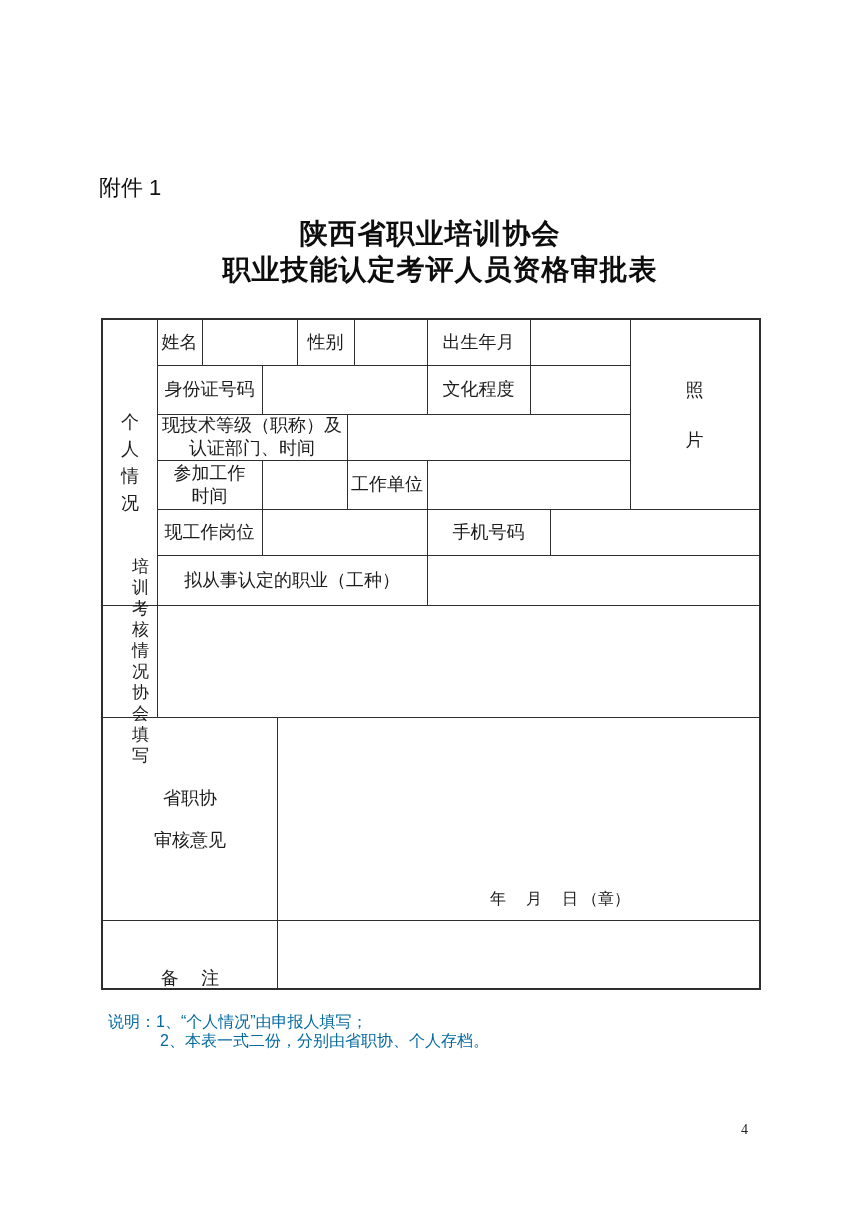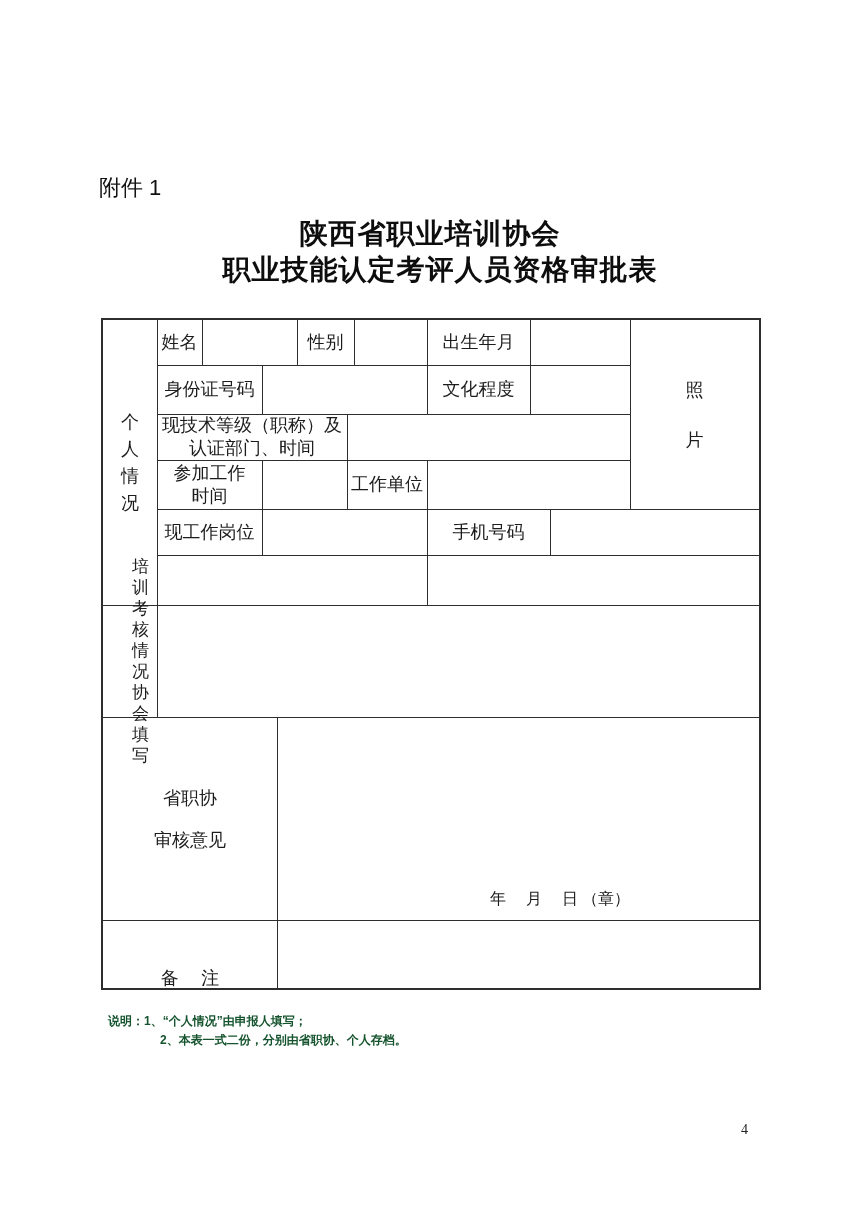--- a/index.html
+++ b/index.html
@@ -45,21 +45,21 @@
   .photo-label > span { display:block; width:22px; line-height:50px; text-align:center; }
   .train-label { font-size:17px; line-height:21px; }
   .train-label > span { display:block; width:38px; text-align:center;margin-left:21px; }
   .review-label { line-height:42px; }
   .date-line {
     position:absolute; left:213px; bottom:10px;
     font-size:16px; color:#1c1c1c; white-space:pre;
   }
   .note {
     font-family:"Liberation Sans","DejaVu Sans",sans-serif;
-    font-weight:bold; font-size:12px; line-height:19px; color:#14532d;
+    font-weight:normal; font-size:16px; line-height:19px; color:#0369a1;
     white-space:pre;
   }
   .note1 { left:108px; top:1012px; }
   .note2 { left:160px; top:1031px; }
   .pagenum { left:741px; top:1122px; font-size:14px; color:#222; }
 </style>
 </head>
 <body>
 
 <div class="abs attachment">附件 1</div>
@@ -121,20 +121,21 @@
   </div>
   <div class="cell" style="left:159px;top:140px;width:85px;height:49px;"></div>
   <div class="cell center" style="left:244px;top:140px;width:80px;height:49px;">工作单位</div>
   <div class="cell" style="left:324px;top:140px;width:203px;height:49px;"></div>
 
   <div class="cell center" style="left:54px;top:189px;width:105px;height:46px;">现工作岗位</div>
   <div class="cell" style="left:159px;top:189px;width:165px;height:46px;"></div>
   <div class="cell center" style="left:324px;top:189px;width:123px;height:46px;">手机号码</div>
   <div class="cell" style="left:447px;top:189px;width:209px;height:46px;"></div>
 
+  <div class="cell center" style="left:54px;top:235px;width:270px;height:50px;">拟从事认定的职业（工种）</div>
   <div class="cell" style="left:324px;top:235px;width:332px;height:50px;"></div>
 
   <div class="cell center train-label" style="left:0;top:285px;width:54px;height:112px;">
     <span>培训考核情况协会填写</span>
   </div>
   <div class="cell" style="left:54px;top:285px;width:602px;height:112px;"></div>
 
   <div class="cell center review-label" style="left:0;top:397px;width:174px;height:203px;">
     <span><span>省职协</span><br><span>审核意见</span></span>
   </div>

